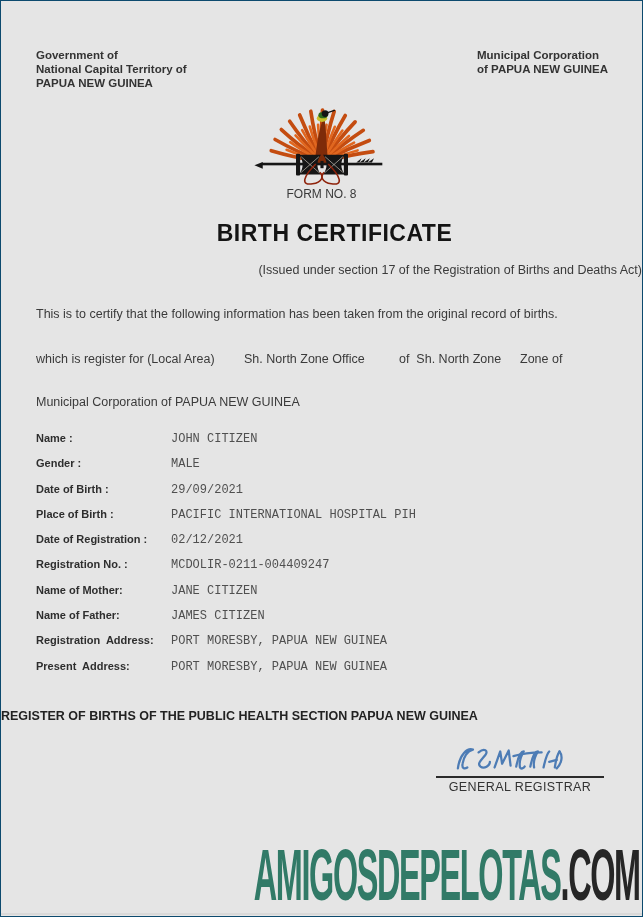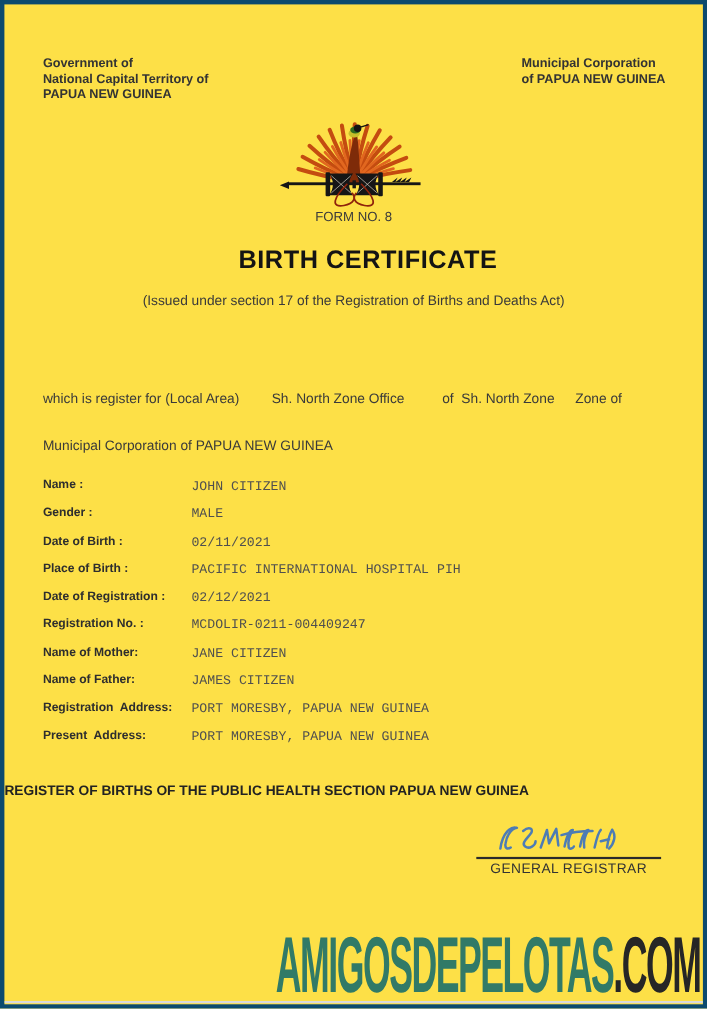--- a/index.html
+++ b/index.html
@@ -1,29 +1,29 @@
 <!DOCTYPE html>
 <html style="--emblem-orange: #c44c10; --emblem-orange-light: #e1671f; --emblem-body: #7e2b09; --emblem-red: #8f230b; --emblem-black: #161616; --signature-blue: #4d7cb5; --watermark-green: #317a67; --watermark-dark: #262626;"><head>
 <meta charset="utf-8">
 <style>
   html,body{margin:0;padding:0;background:#ffffff;}
   .page{
     position:relative;width:643px;height:917px;margin:0 auto;
-    background:#fde047;border:4px solid #0c4a6e;box-sizing:border-box;
+    background:#e5e5e5;border:1px solid #0c4a6e;box-sizing:border-box;
     font-family:"Liberation Sans",sans-serif;color:#3d3d3d;overflow:hidden;
   }
   .abs{position:absolute;}
   
   .hdr-left{left:35px;top:47px;font-size:11.5px;font-weight:bold;line-height:14px;color:#333;}
   .hdr-right{right:34px;top:47px;font-size:11.5px;font-weight:bold;line-height:14px;color:#333;text-align:left;}
   
   .emblem{left:50%;top:84px;transform:translateX(-50%);}
   .form-no{left:0;right:0;top:186px;text-align:center;font-size:12px;color:#3a3a3a;}
   .title{left:0;right:0;top:219px;text-align:center;font-size:23px;font-weight:bold;color:#141414;letter-spacing:.5px;padding-left:26px;}
-  .subtitle{left:0;right:0;top:262px;text-align:center;font-size:12.5px;color:#3a3a3a;}
+  .subtitle{left:0;right:0;top:262px;text-align:right;font-size:12.5px;color:#3a3a3a;}
   .certify{left:35px;top:306px;font-size:12.5px;color:#3a3a3a;}
   .reg-line{left:35px;right:35px;top:351px;height:16px;font-size:12.5px;color:#3a3a3a;}
   .reg-seg{position:absolute;top:0;white-space:pre;}
   .seg-prefix{left:0;}
   .seg-office{left:208px;}
   .seg-ofzone{left:363px;}
   .seg-zoneof{left:484px;}
   .reg-line2{left:35px;top:394px;font-size:12.5px;color:#3a3a3a;}
   
   .fields{left:35px;top:431px;width:560px;}
@@ -126,20 +126,21 @@
         <path d="M118,152 C94,176 88,194 112,190 C130,187 134,176 126,168"></path>
         <path d="M142,152 C166,176 172,194 148,190 C130,187 126,176 134,168"></path>
       </g>
     </svg>
   </div>
 
   <div class="abs form-no">FORM NO. 8</div>
   <div class="abs title">BIRTH CERTIFICATE</div>
   <div class="abs subtitle">(Issued under section 17 of the Registration of Births and Deaths Act)</div>
 
+  <div class="abs certify">This is to certify that the following information has been taken from the original record of births.</div>
 
   <div class="abs reg-line2">Municipal Corporation of PAPUA NEW GUINEA</div>
   <div class="abs reg-line">
     <span class="reg-seg seg-prefix">which is register for (Local Area)</span>
     <span class="reg-seg seg-office">Sh. North Zone Office</span>
     <span class="reg-seg seg-ofzone">of  Sh. North Zone</span>
     <span class="reg-seg seg-zoneof">Zone of</span>
   </div>
 
   <div class="abs fields">
@@ -149,21 +150,21 @@
         <span class="f-value">JOHN CITIZEN</span>
       </div>
 
       <div class="f-row">
         <span class="f-label">Gender :</span>
         <span class="f-value">MALE</span>
       </div>
 
       <div class="f-row">
         <span class="f-label">Date of Birth :</span>
-        <span class="f-value">02/11/2021</span>
+        <span class="f-value">29/09/2021</span>
       </div>
 
       <div class="f-row">
         <span class="f-label">Place of Birth :</span>
         <span class="f-value">PACIFIC INTERNATIONAL HOSPITAL PIH</span>
       </div>
 
       <div class="f-row">
         <span class="f-label">Date of Registration :</span>
         <span class="f-value">02/12/2021</span>

